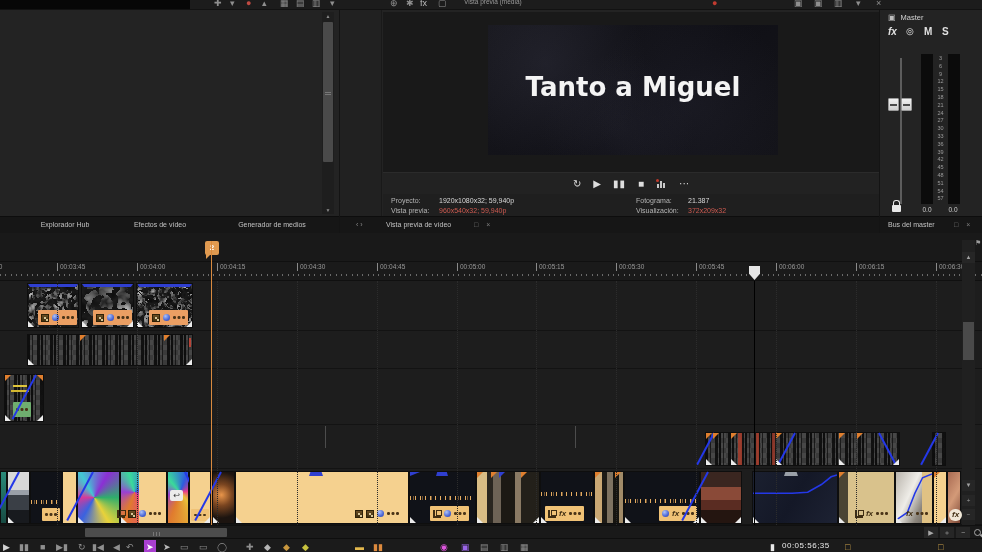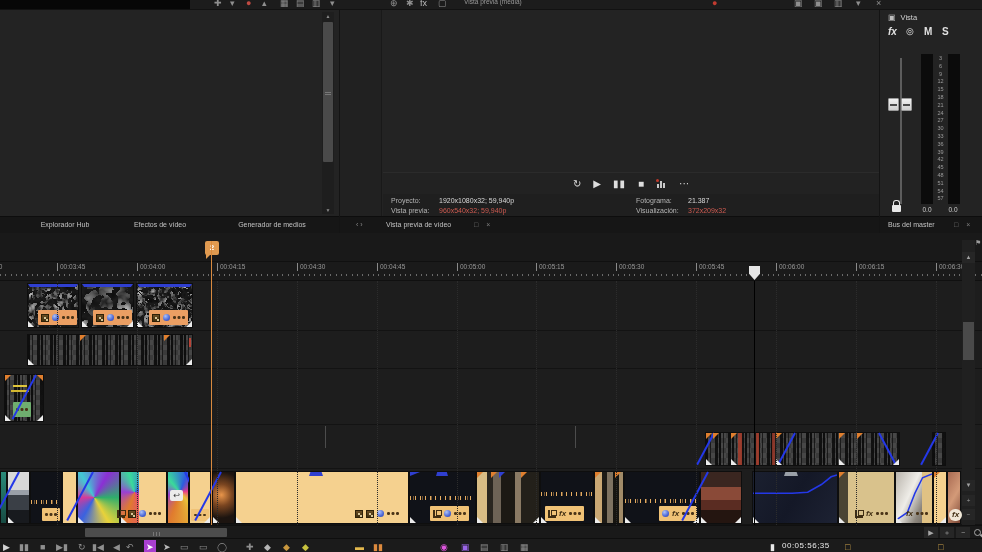--- a/index.html
+++ b/index.html
@@ -160,20 +160,25 @@
       </div>
       <div class="tabbar">
         <span class="tab" style="left:65px;transform:translateX(-50%)">Explorador Hub</span>
         <span class="tab" style="left:160px;transform:translateX(-50%)">Efectos de vídeo</span>
         <span class="tab" style="left:272px;transform:translateX(-50%)">Generador de medios</span>
       </div>
     </div>
 
     <div class="panel panel-preview">
       <div class="pv-gutter"></div>
+      <div class="video-area">
+        <div class="video-frame">
+          <div class="video-title">Tanto a Miguel</div>
+        </div>
+      </div>
       <div class="transport">
         <span class="tr-btn">↻</span>
         <span class="tr-btn">▶</span>
         <span class="tr-btn" style="letter-spacing:1px;">▮▮</span>
         <span class="tr-btn">■</span>
         <span class="i-meterbtn">
           <span class="r"></span>
             <b style="left:1px;height:4px;"></b>
             <b style="left:4px;height:7px;"></b>
             <b style="left:7px;height:5px;"></b>
@@ -192,21 +197,21 @@
       </div>
       <div class="tabbar">
         <span class="tab" style="left:16px;color:#8a8a8a;">‹ ›</span>
         <span class="tab" style="left:46px;">Vista previa de vídeo</span>
         <span class="tab winicons" style="left:128px;">□ ×</span>
       </div>
     </div>
 
     <div class="panel panel-master">
       <div class="mb-head">
-        <span class="mb-headicon">▣</span><span>Vista</span>
+        <span class="mb-headicon">▣</span><span>Master</span>
       </div>
       <div class="mb-fxrow">
         <span class="fx-it" style="left:0;">fx</span>
         <span style="left:18px;font-size:9px;">◎</span>
         <span style="left:36px;font-weight:bold;">M</span>
         <span style="left:54px;font-weight:bold;">S</span>
       </div>
       <div class="fader-rail"></div>
       <div class="fader-handles">
           <div class="fh"></div>

